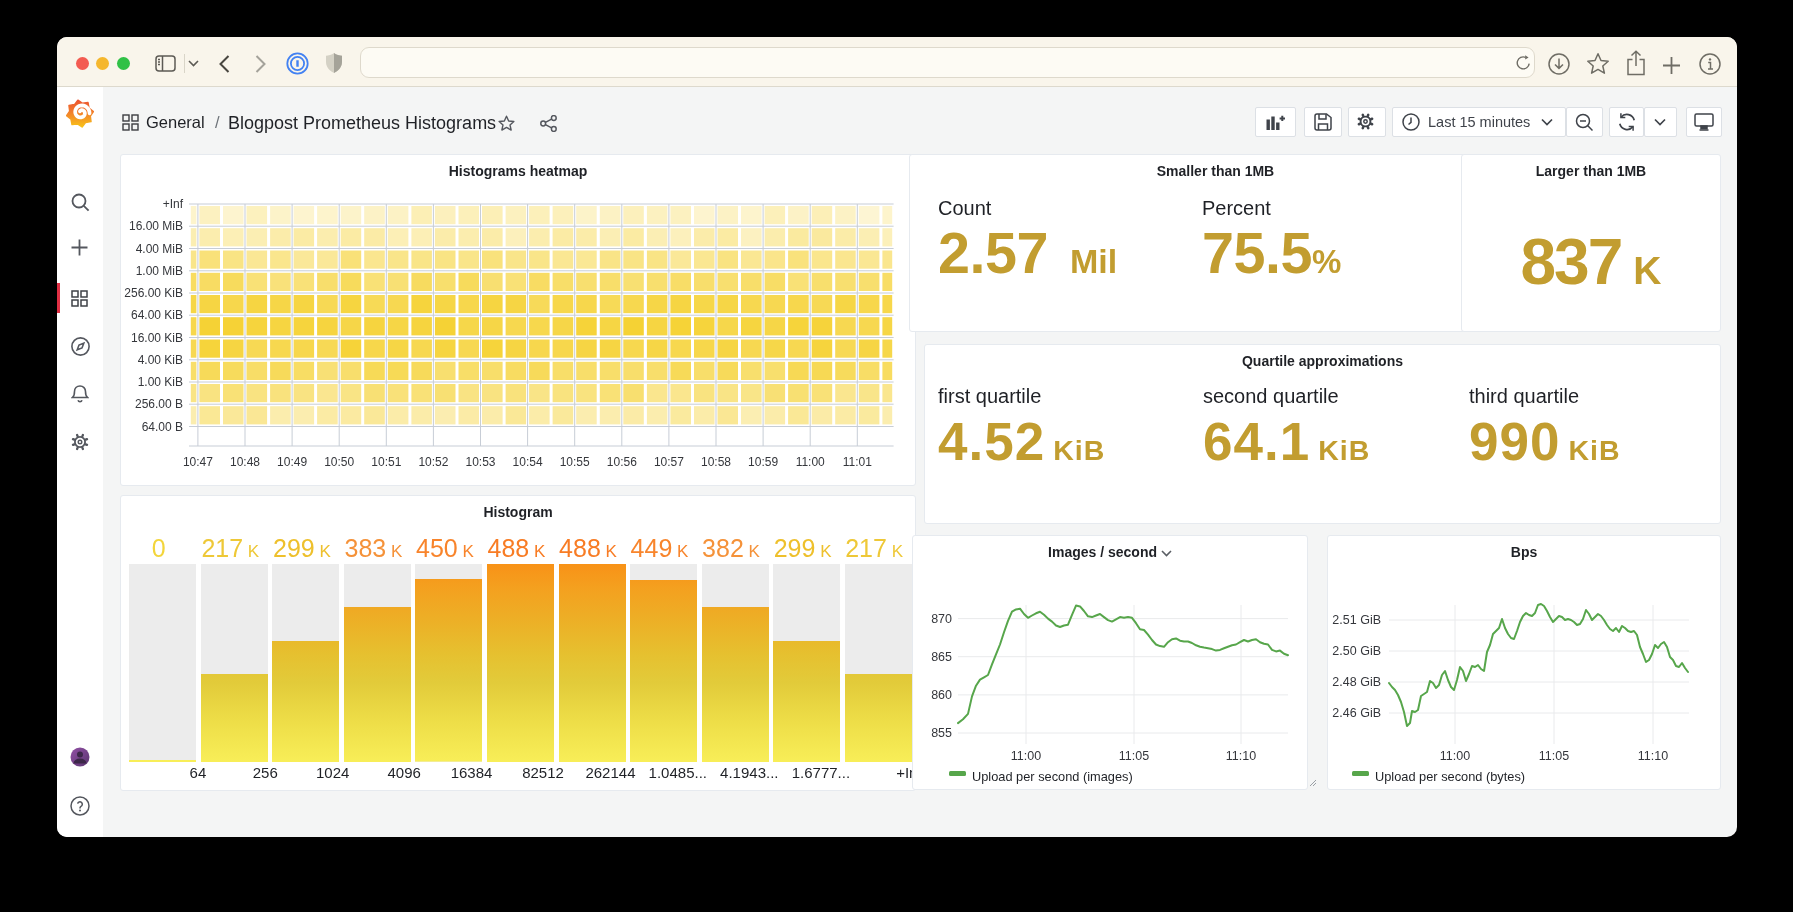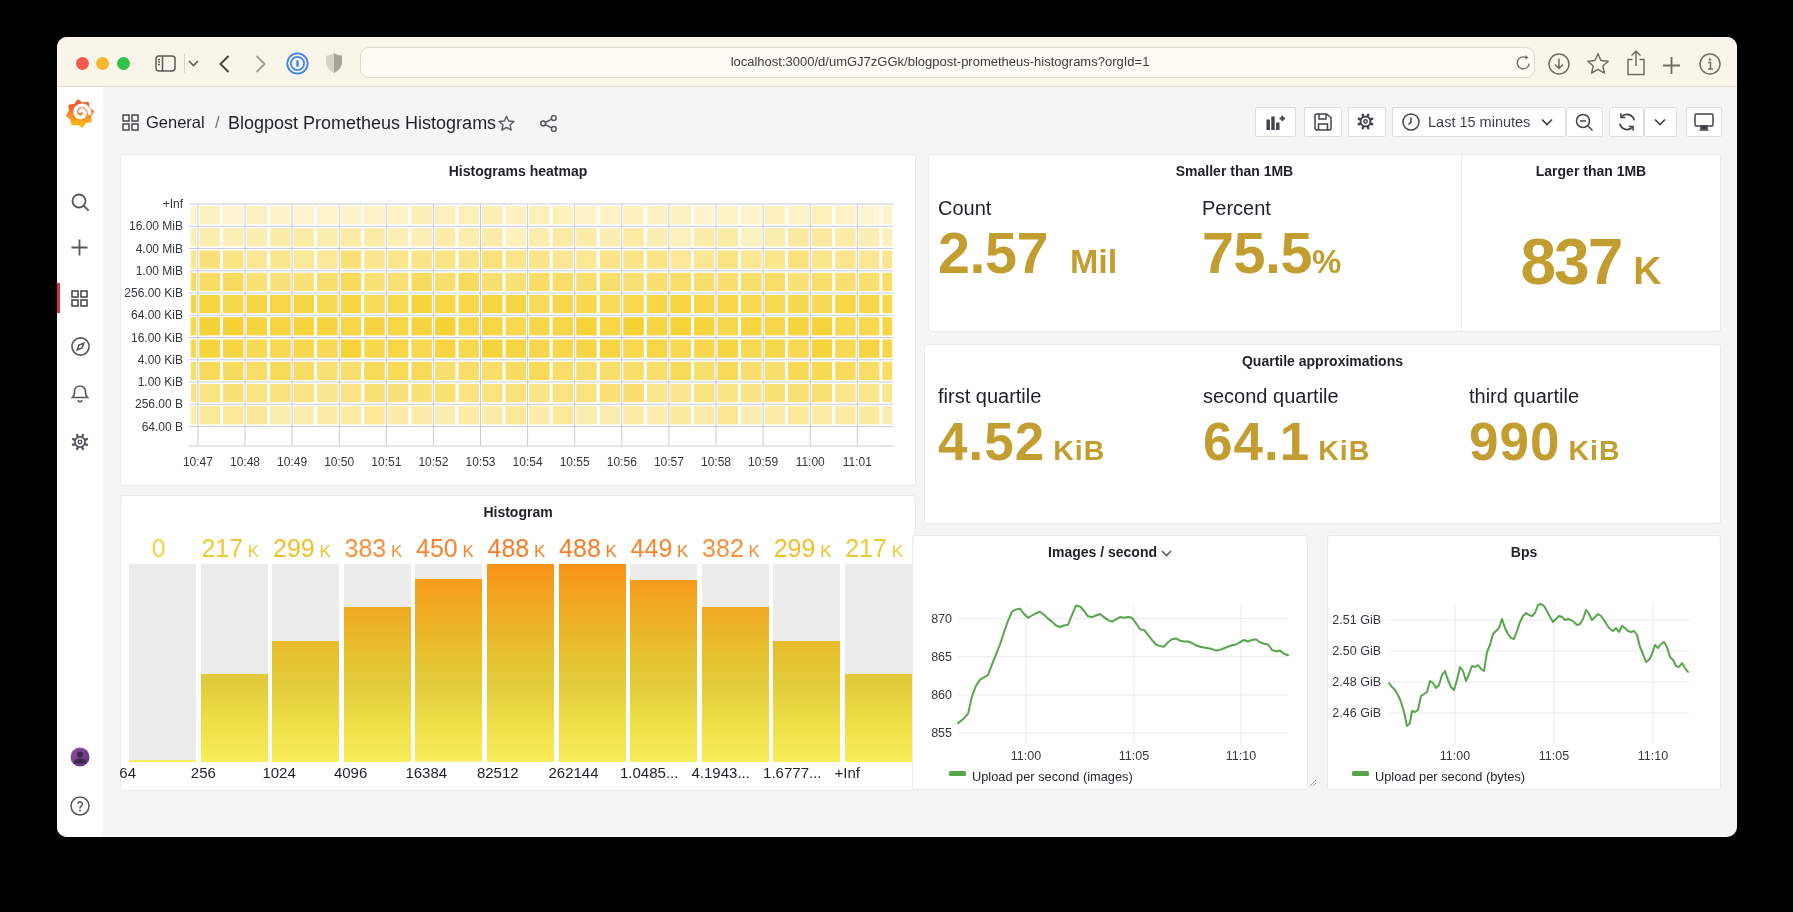--- a/index.html
+++ b/index.html
@@ -15,21 +15,21 @@
 .gbtn { position:absolute; top:107px; height:30px; background:#fff; border:1px solid #dce0e5; border-radius:2px; color:#41454c; }
 
 .panel { position:absolute; background:#fff; border:1px solid #e6eaef; border-radius:3px; }
 .ptitle { position:absolute; top:8px; left:0; right:0; text-align:center; font-size:14px; font-weight:bold; color:#1f2126; }
 
 
 .hval { position:absolute; top:534px; text-align:center; font-size:25px; }
 .hval span { font-size:17px; }
 .htrack { position:absolute; top:564px; width:67px; height:198px; background:#ececec; }
 .hfill { position:absolute; width:67px; background-image:linear-gradient(180deg,#f89217 0%,#f4a01f 12%,#ecb127 30%,#e6c02f 45%,#e2cb3a 60%,#eede48 80%,#f8ee58 100%); background-size:67px 198px; background-position:bottom; }
-.hxlab { position:absolute; top:764px; text-align:left; font-size:15px; color:#1f2126; }
+.hxlab { position:absolute; top:764px; text-align:right; font-size:15px; color:#1f2126; }
 
 
 .statname { position:absolute; font-size:20px; color:#1f2126; }
 .statval { position:absolute; font-weight:bold; color:#c29d30; white-space:nowrap; }
 </style></head>
 <body>
 <div class="win">
   <div class="tbar">
     <div class="tl" style="left:18.5px;background:#f35b51"></div>
     <div class="tl" style="left:39px;background:#f5b72d"></div>
@@ -54,21 +54,20 @@
     <svg class="abs" style="left:229px;top:15px" width="23" height="23" viewBox="0 0 23 23" fill="none">
         <circle cx="11.5" cy="11.5" r="10.2" stroke="#4382f2" stroke-width="1.8"></circle>
         <circle cx="11.5" cy="11.5" r="6.6" stroke="#4382f2" stroke-width="1.8"></circle>
         <path d="M11.5 8.2 v6.6" stroke="#4382f2" stroke-width="2.4"></path>
       </svg>
     <svg class="abs" style="left:268px;top:15px" width="18" height="22" viewBox="0 0 18 22" fill="none">
         <path d="M9 1 C11 2.8 15 3.6 17 3.7 V10 C17 16 12 19.6 9 21 C6 19.6 1 16 1 10 V3.7 C3 3.6 7 2.8 9 1 Z" fill="#d4d1c5"></path>
         <path d="M9 1 C11 2.8 15 3.6 17 3.7 V10 C17 16 12 19.6 9 21 Z" fill="#a5a399"></path>
       </svg>
     <div class="urlbar" style="width:1175px"></div>
-    <div class="urltext" style="top:17px">localhost:3000/d/umGJ7zGGk/blogpost-prometheus-histograms?orgId=1</div>
     <svg class="abs" style="left:1459px;top:18px" width="15" height="16" viewBox="0 0 15 16" fill="none" stroke="#6f6d65" stroke-width="1.4">
         <path d="M13.2 8.6 A6 6 0 1 1 9.5 2.3"></path>
         <path d="M9.2 0.2 L12.6 2.6 L9.2 4.6" fill="#6f6d65" stroke="none"></path>
       </svg>
     <svg class="abs" style="left:1491px;top:16px" width="22" height="22" viewBox="0 0 22 22" fill="none" stroke="#6f6d65" stroke-width="1.5">
         <circle cx="11" cy="11" r="10"></circle>
         <path d="M11 5.5 V15 M7 11.5 L11 15.4 L15 11.5"></path>
       </svg>
     <svg class="abs" style="left:1529px;top:15px" width="24" height="23" viewBox="0 0 24 23" fill="none" stroke="#6f6d65" stroke-width="1.5">
         <path d="M12 1.8 L15 8.5 L22.2 9.2 L16.8 14 L18.4 21.2 L12 17.4 L5.6 21.2 L7.2 14 L1.8 9.2 L9 8.5 Z" stroke-linejoin="round"></path>
@@ -649,21 +648,21 @@
 <div class="hxlab" style="left:691.5px;width:87px">4.1943...</div>
 <div class="hval" style="left:759.1px;width:87px;color:#eec02c">299<span> K</span></div>
 <div class="htrack" style="left:773.1px"></div>
 <div class="hfill" style="left:773.1px;top:640.7px;height:121.3px"></div>
 <div class="hxlab" style="left:763.1px;width:87px">1.6777...</div>
 <div class="hval" style="left:830.6px;width:87px;color:#eec837">217<span> K</span></div>
 <div class="htrack" style="left:844.6px"></div>
 <div class="hfill" style="left:844.6px;top:674.0px;height:88.0px"></div>
 <div class="hxlab" style="left:834.6px;width:87px">+Inf</div>
 
-<div class="panel" style="left:928px;top:154px;width:613px;height:178px">
+<div class="panel" style="left:909px;top:154px;width:613px;height:178px">
     <div class="ptitle">Smaller than 1MB</div>
   </div>
 <div class="statname" style="left:938px;top:197px">Count</div>
 <div class="statval" style="left:938px;top:225px;font-size:57.5px;letter-spacing:-0.5px;line-height:1">2.57<span style="font-size:34px;letter-spacing:0;margin-left:22px">Mil</span></div>
 <div class="statname" style="left:1202px;top:197px">Percent</div>
 <div class="statval" style="left:1202px;top:225px;font-size:57.5px;letter-spacing:-0.5px;line-height:1">75.5<span style="font-size:33px;letter-spacing:0;margin-left:0px">%</span></div>
 
 <div class="panel" style="left:1461px;top:154px;width:260px;height:178px">
     <div class="ptitle">Larger than 1MB</div>
   </div>

